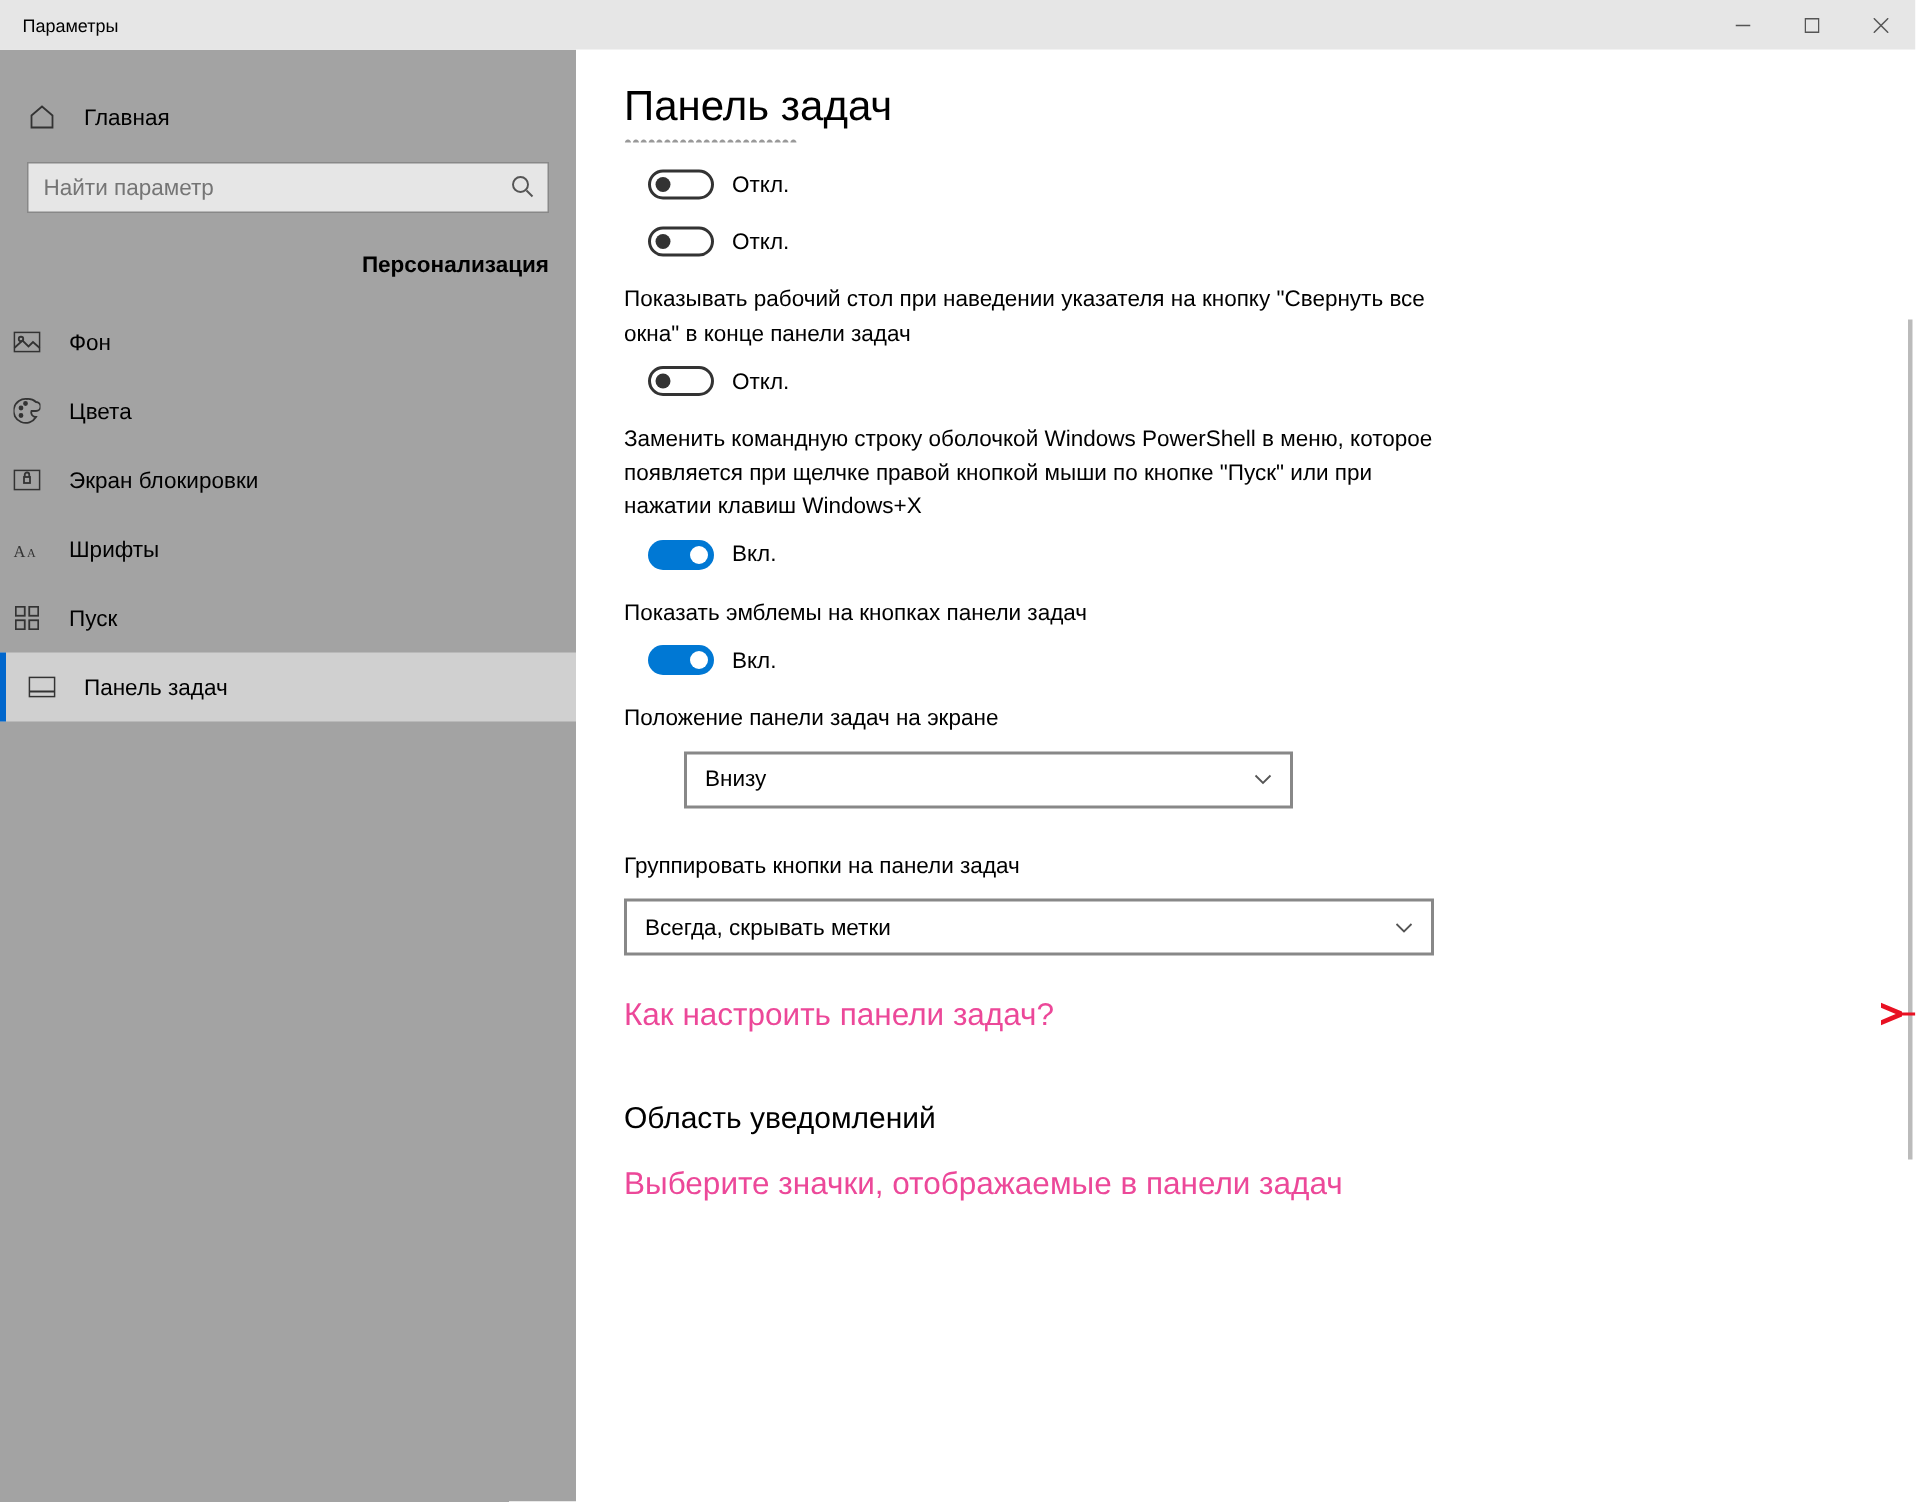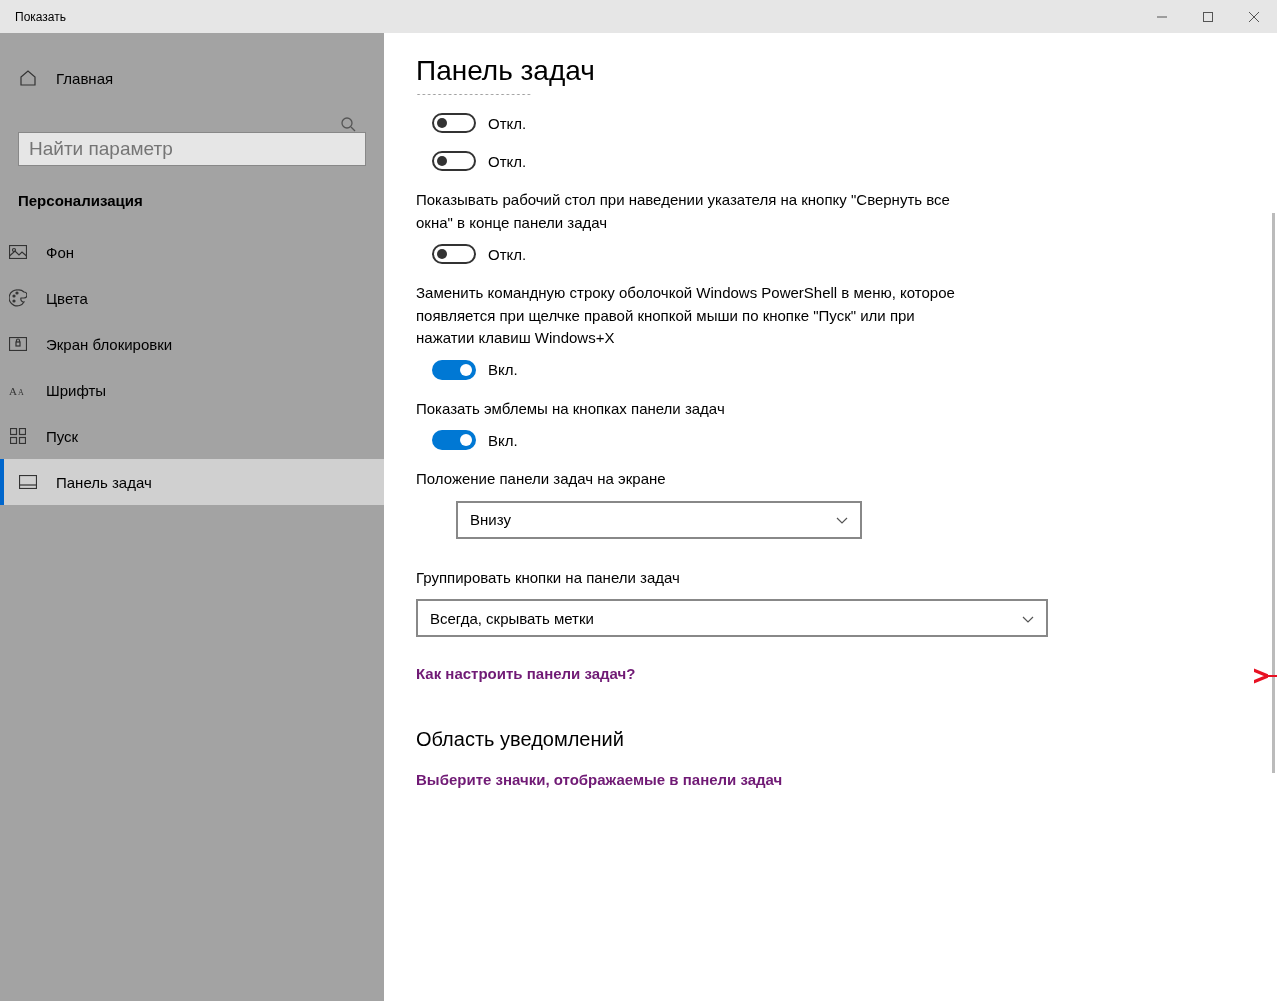--- a/index.html
+++ b/index.html
@@ -59,37 +59,37 @@
 }
 .search-wrap {
   margin: 10px 18px 22px 18px;
 }
 .search-input {
   width: 100%;
   height: 34px;
   border: 1px solid #888;
   background: #e6e6e6;
   padding: 0 36px 0 10px;
-  font-size: 19px;
+  font-size: 15px;
   color: #666;
-  margin-top: 24px;
 }
 .search-box {
   position: relative;
 }
 .search-icon-pos {
   position: absolute;
   right: 10px;
   top: 8px;
   color: #555;
 }
 .section-title {
   font-size: 15px;
   font-weight: 600;
   padding: 4px 18px 20px 18px;
+  text-align: right;
 }
 .nav-item {
   display: flex;
   align-items: center;
   gap: 18px;
   padding: 13px 8px;
   font-size: 15px;
   cursor: pointer;
 }
 .nav-item.active {
@@ -177,31 +177,30 @@
   border: 2px solid #888;
   height: 38px;
   display: flex;
   align-items: center;
   justify-content: space-between;
   padding: 0 12px;
   font-size: 15px;
   cursor: pointer;
   margin-top: 8px;
 }
-.dropdown.wide { width: 632px; }
+.dropdown.wide { width: 540px; }
 .dropdown.narrow { width: 406px; margin-left: 40px; }
 .chevron-down {
   color: #555;
 }
 .link {
-  color: #701a75;
-  font-size: 15px;
+  color: #ec4899;
+  font-size: 21px;
   cursor: pointer;
   display: inline-block;
-  font-weight: bold;
 }
 .section-head {
   font-size: 20px;
   font-weight: 400;
   margin-top: 46px;
   margin-bottom: 20px;
 }
 .cutoff-top {
   color: #999;
   font-size: 15px;
@@ -221,21 +220,21 @@
   top: 180px;
   width: 3px;
   height: 560px;
   background: #bbb;
 }
 </style>
 </head>
 <body>
 
 <div class="titlebar">
-  <span>Показать</span>
+  <span>Параметры</span>
   <div class="titlebar-controls">
     <div class="titlebar-btn">
       <svg width="10" height="10">
           <line x1="0" y1="5" x2="10" y2="5" stroke-width="1"></line>
         </svg>
     </div>
     <div class="titlebar-btn">
       <svg width="10" height="10">
           <rect x="0.5" y="0.5" width="9" height="9" fill="none" stroke-width="1"></rect>
         </svg>

